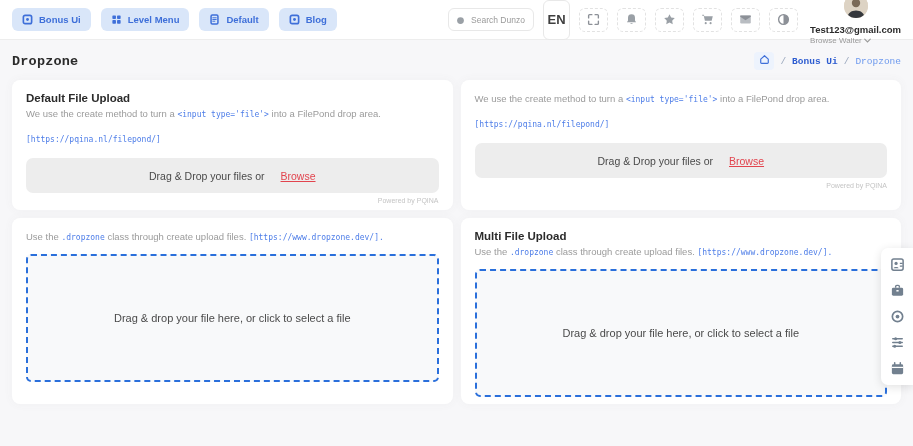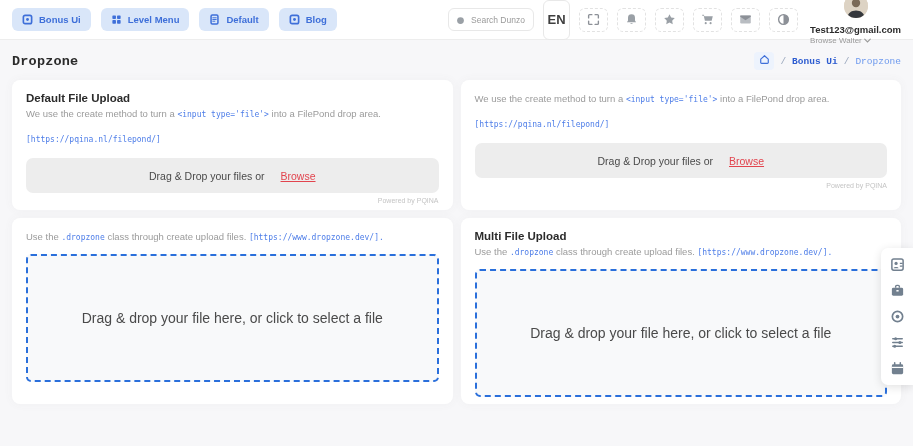--- a/index.html
+++ b/index.html
@@ -99,21 +99,21 @@
     font-size: 10.5px; color: #4a4a4a; cursor: pointer;
   }
   .browse { color: #e2444e; text-decoration: underline; margin-left: 16px; cursor: pointer; }
   .powered { margin-top: 4px; text-align: right; font-size: 7px; color: #c4c4c4; }
 
   
   .dropzone-area {
     margin-top: 9px; height: 128px;
     border: 2px dashed #2a6fdb; border-radius: 5px; background: #f8f9fa;
     display: flex; align-items: center; justify-content: center;
-    font-size: 14px; color: #4a4a4a; cursor: pointer; 
+    font-size: 11px; color: #4a4a4a; cursor: pointer; 
   }
 
   
   .side-panel {
     position: absolute; top: 248px; right: 0; width: 32px;
     background: #fff; border-radius: 7px 0 0 7px;
     box-shadow: 0 2px 10px rgba(0,0,0,0.12);
     display: flex; flex-direction: column; align-items: center;
     padding: 9px 0; gap: 11px; z-index: 5;
   }

